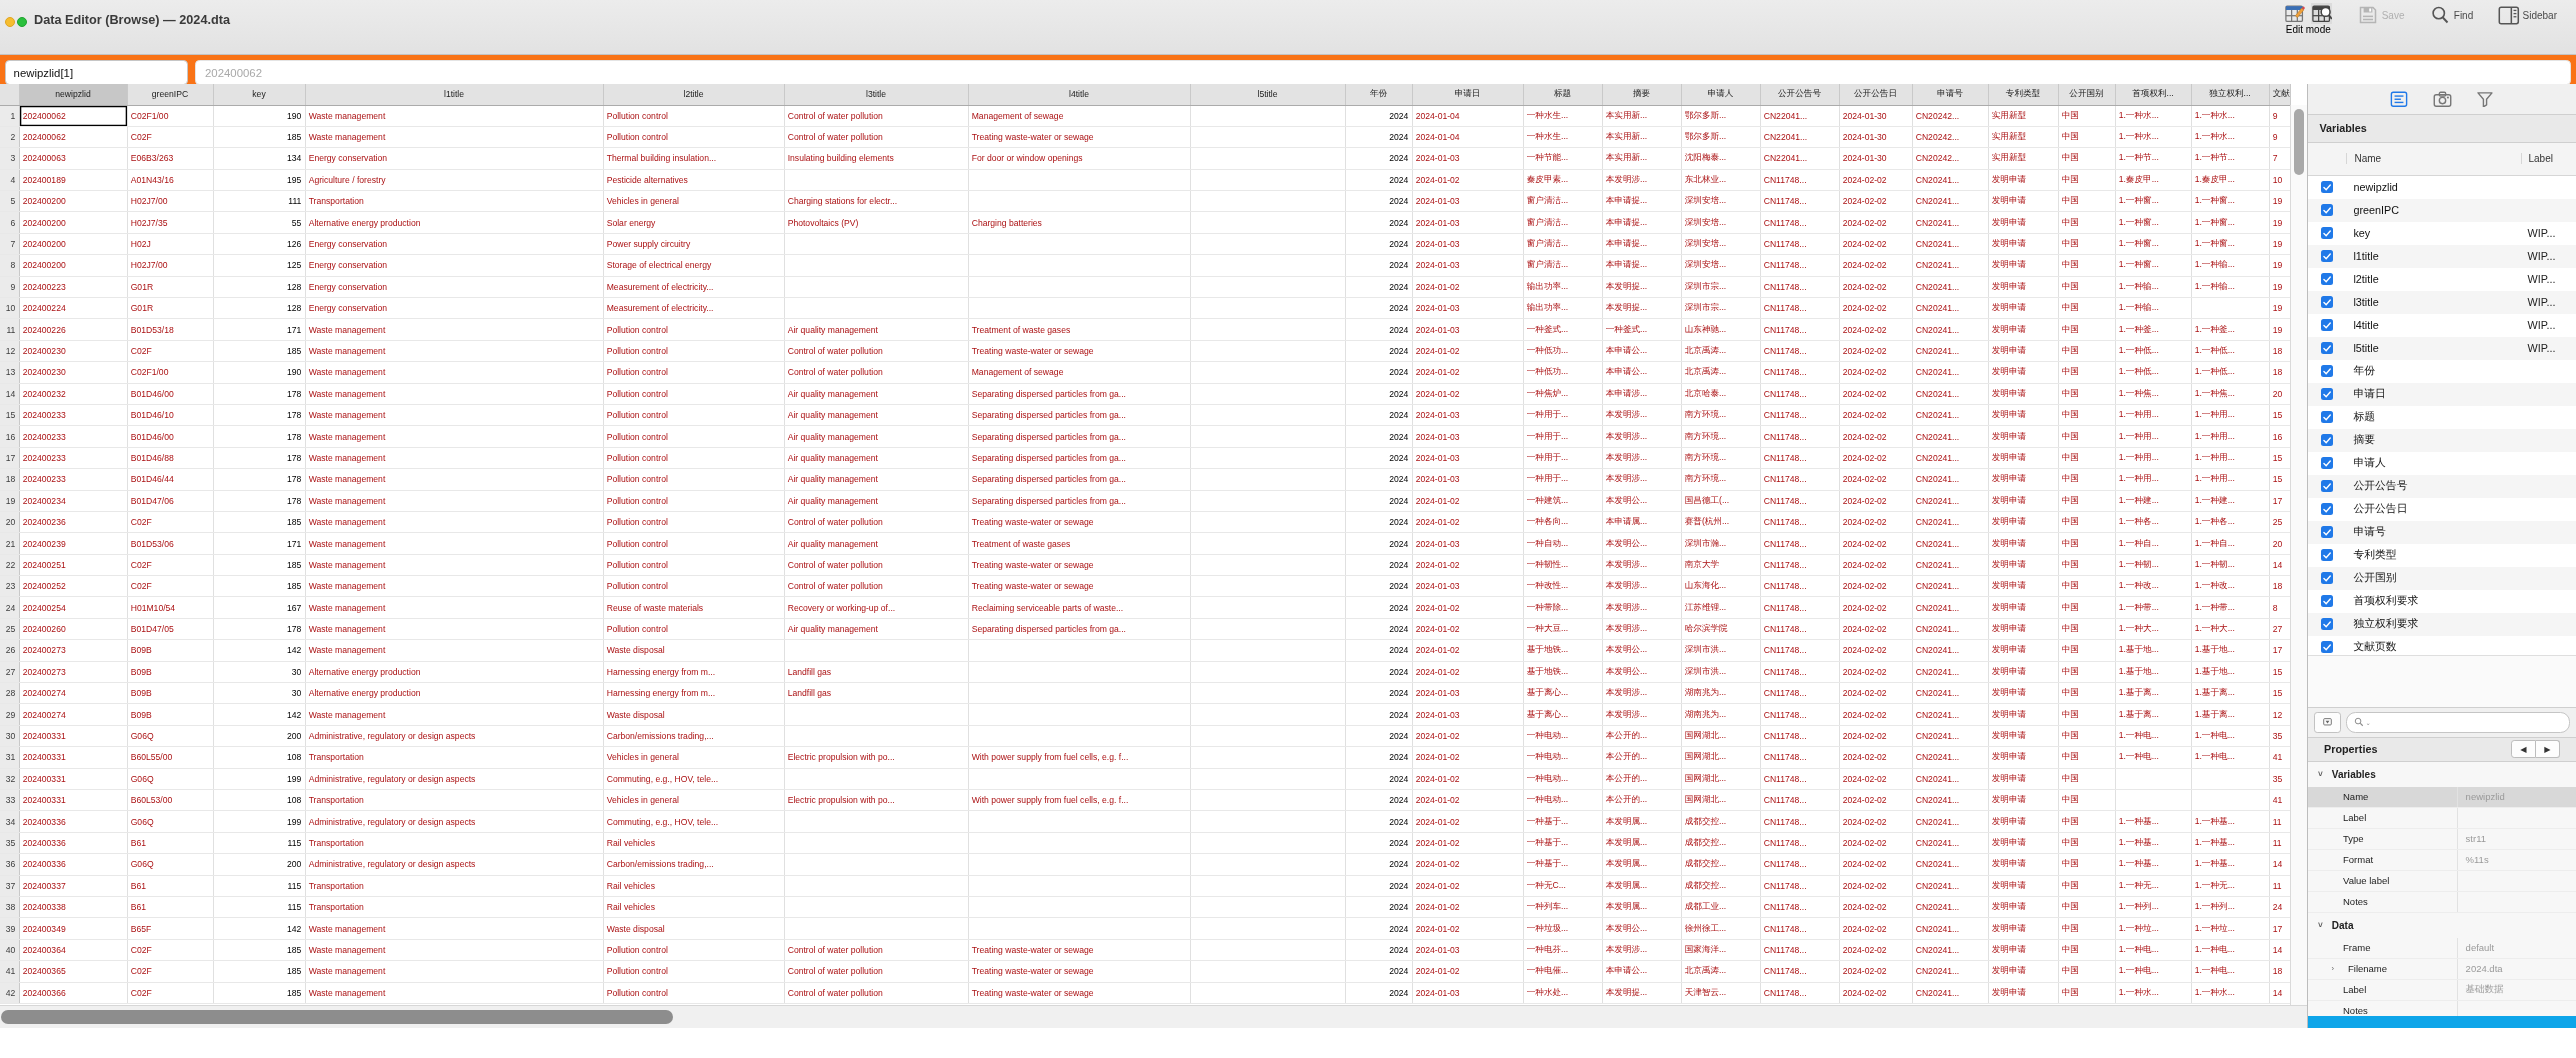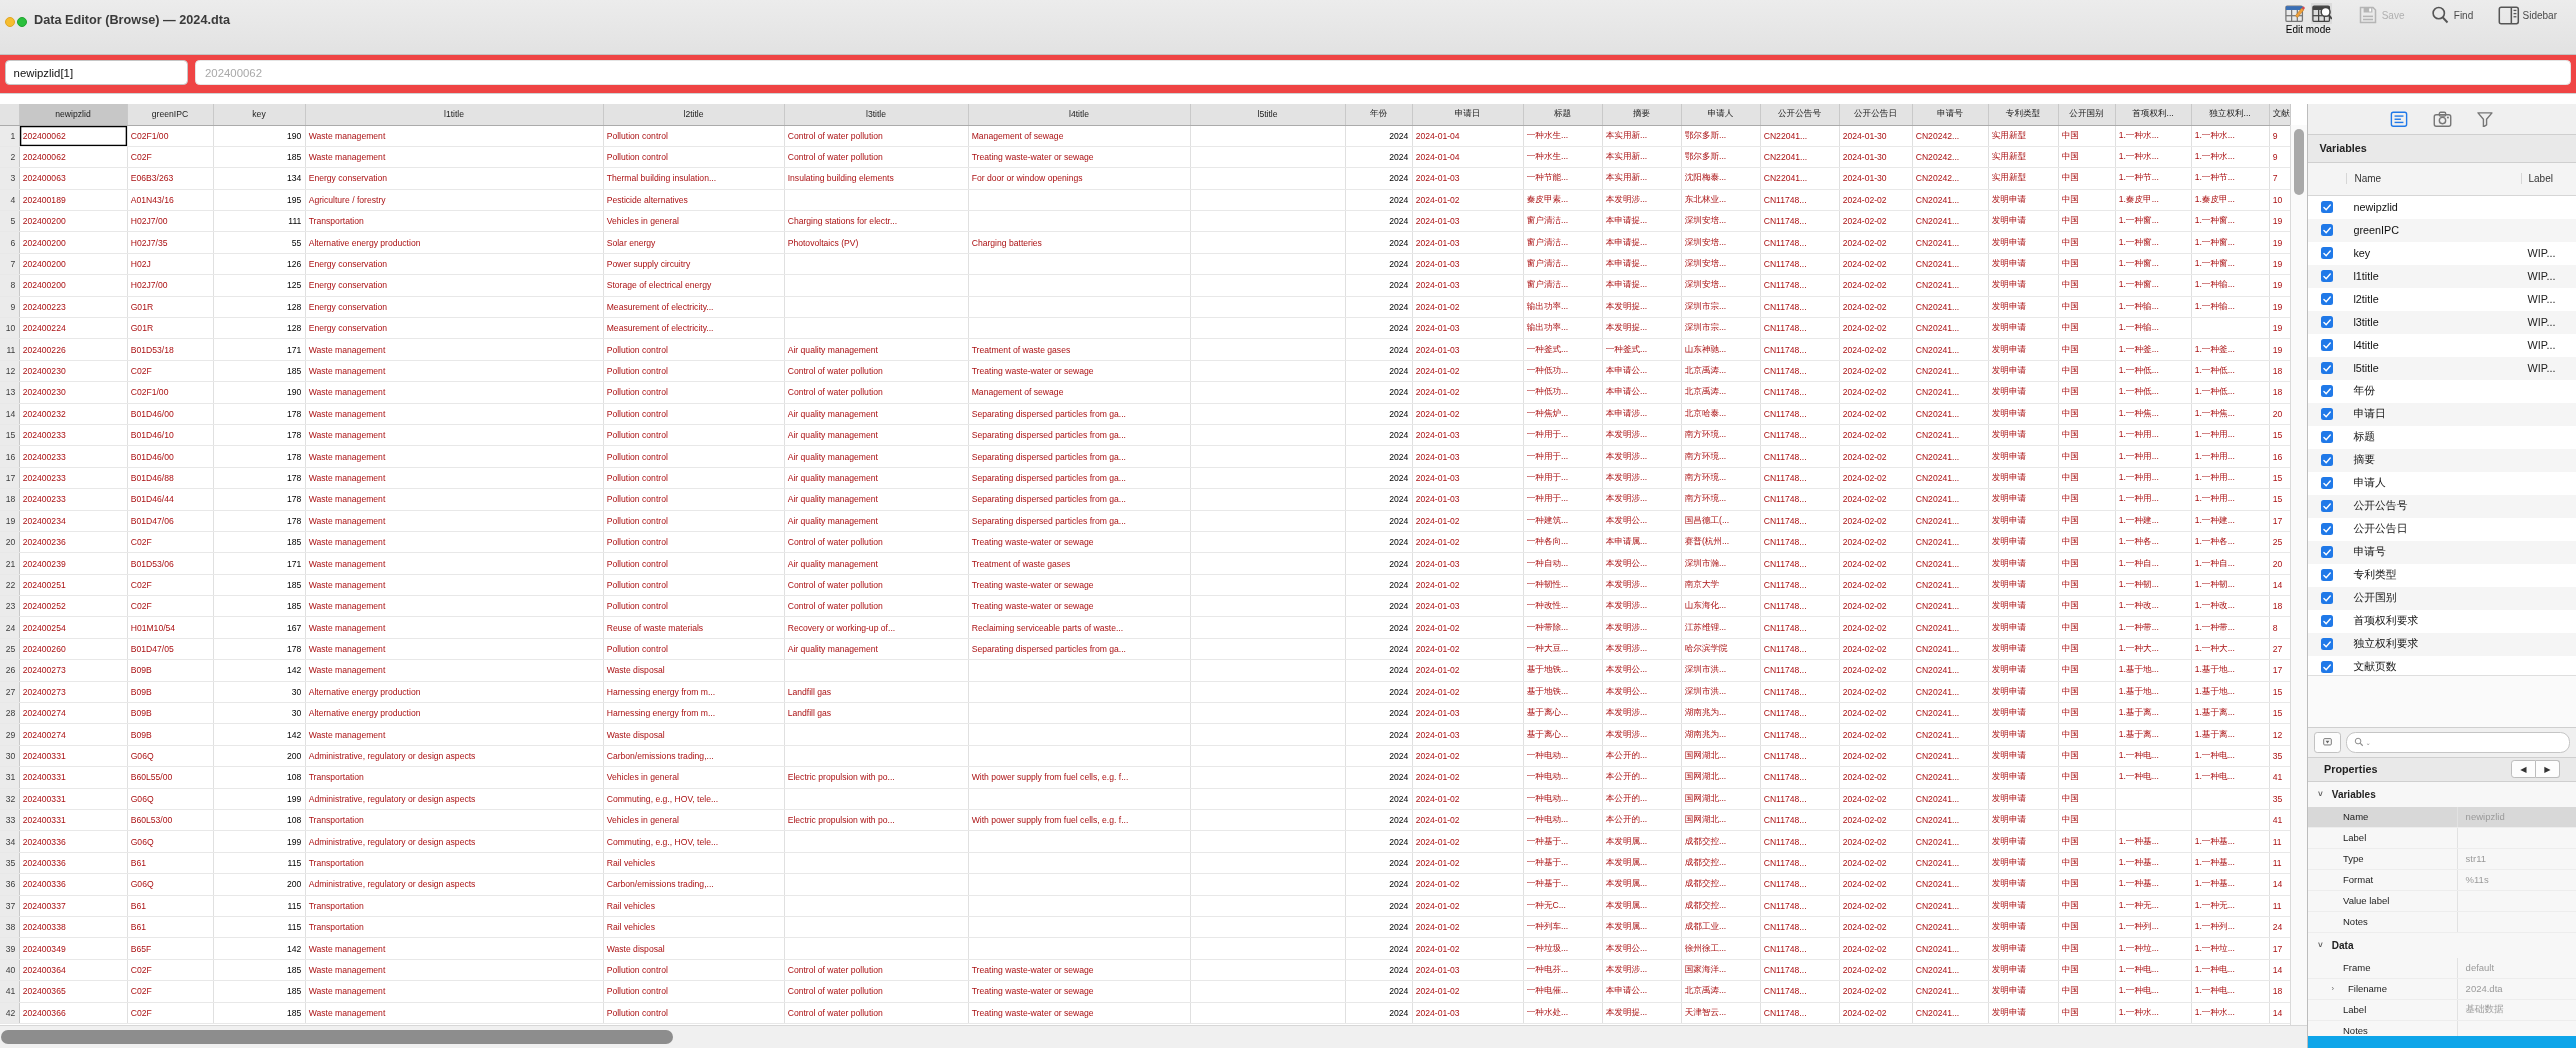--- a/index.html
+++ b/index.html
@@ -15,26 +15,26 @@
   .tool{display:flex;flex-direction:row;align-items:center;gap:1.3px;}
   .tool .ticon{width:25px;height:25px;display:flex;align-items:center;justify-content:center;border-radius:4.4px;}
   .tool .tlabel{font-size:10px;color:#4a4a4a;white-space:nowrap;}
   .tool.disabled .tlabel{color:#b0b0b0;}
   .tgroup{display:flex;flex-direction:column;align-items:center;}
   .tgroup .ticons{display:flex;gap:5px;}
   .ticon.active{background:#dcdcdc;}
   svg.ic{display:block;}
 
   
-  .formulabar{position:absolute;left:0;top:55px;width:2576px;height:39px;background:#ef4444;border-bottom:0.6px solid #d2d2d2;box-sizing:border-box;text-decoration:underline;}
+  .formulabar{position:absolute;left:0;top:55px;width:2576px;height:39px;background:#f97316;border-bottom:0.6px solid #d2d2d2;box-sizing:border-box;text-decoration:underline;}
   .cellref{position:absolute;left:5px;top:5px;width:183px;height:25px;box-sizing:border-box;background:#fff;border:0.6px solid #c6c6c6;border-radius:4.4px;font-size:11.4px;color:#111;padding:0 7.6px;line-height:24px;}
   .cellval{position:absolute;left:195px;top:5px;width:2376px;height:25px;box-sizing:border-box;background:#fff;border:0.6px solid #e4e4e4;border-radius:4.4px;font-size:11.4px;color:#a9a9a9;padding:0 9px;line-height:24px;}
 
   
-  .content{position:absolute;left:0;top:104px;width:2576px;height:944px;display:flex;align-items:center;}
+  .content{position:absolute;left:0;top:84px;width:2576px;height:944px;display:flex;align-items:center;}
   .table-area{position:relative;width:2307px;height:944px;background:#fff;overflow:hidden;}
   .sidebar{position:relative;width:269px;height:944px;background:#0ea5e9;border-left:0.6px solid #bdbdbd;box-sizing:border-box;}
 
   
   table.grid{border-collapse:collapse;table-layout:fixed;width:2289px;}
   table.grid th,table.grid td{box-sizing:border-box;overflow:hidden;white-space:nowrap;padding:0 3.2px;font-size:8.6px;}
   table.grid thead th{height:21px;background:#e3e3e3;border-right:0.6px solid #c9c9c9;border-bottom:0.6px solid #ababab;font-weight:400;color:#1c1c1c;text-align:center;}
   table.grid thead th.selcol{background:#c7c7c7;}
   table.grid tbody tr{height:21.4px;}
   table.grid td{border-right:0.6px solid #e0e0e0;border-bottom:0.6px solid #e8e8e8;}

